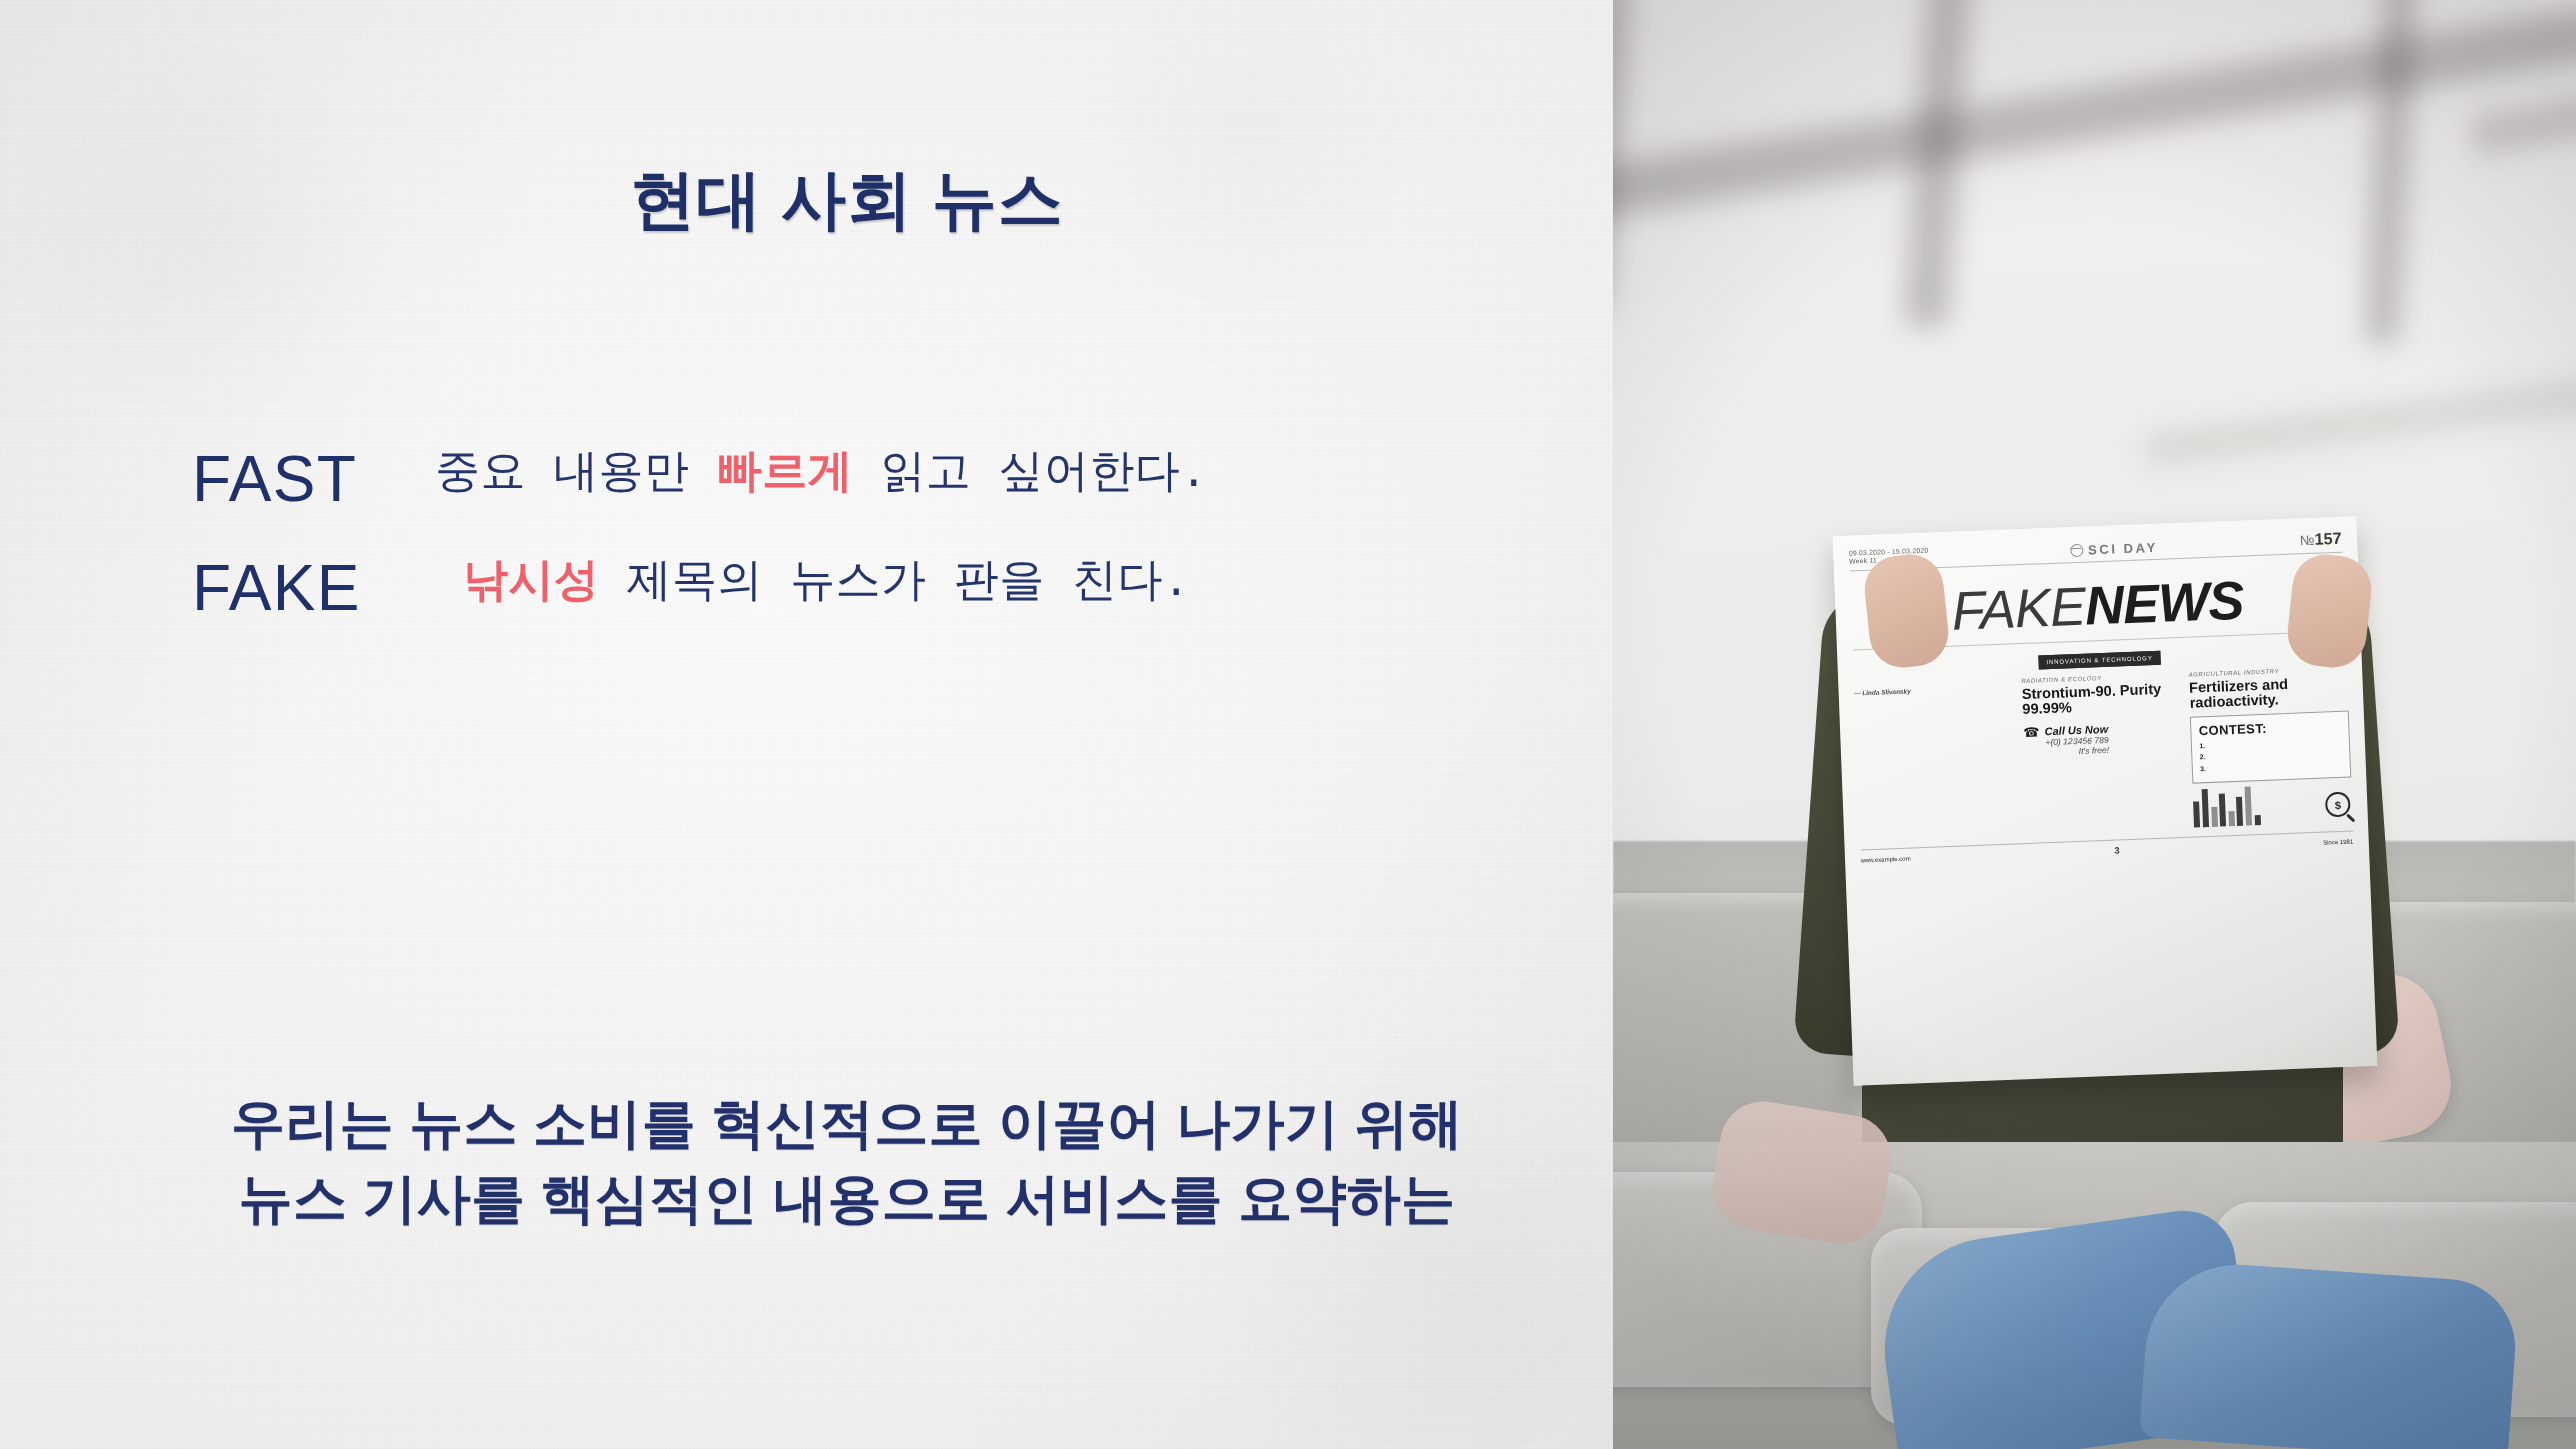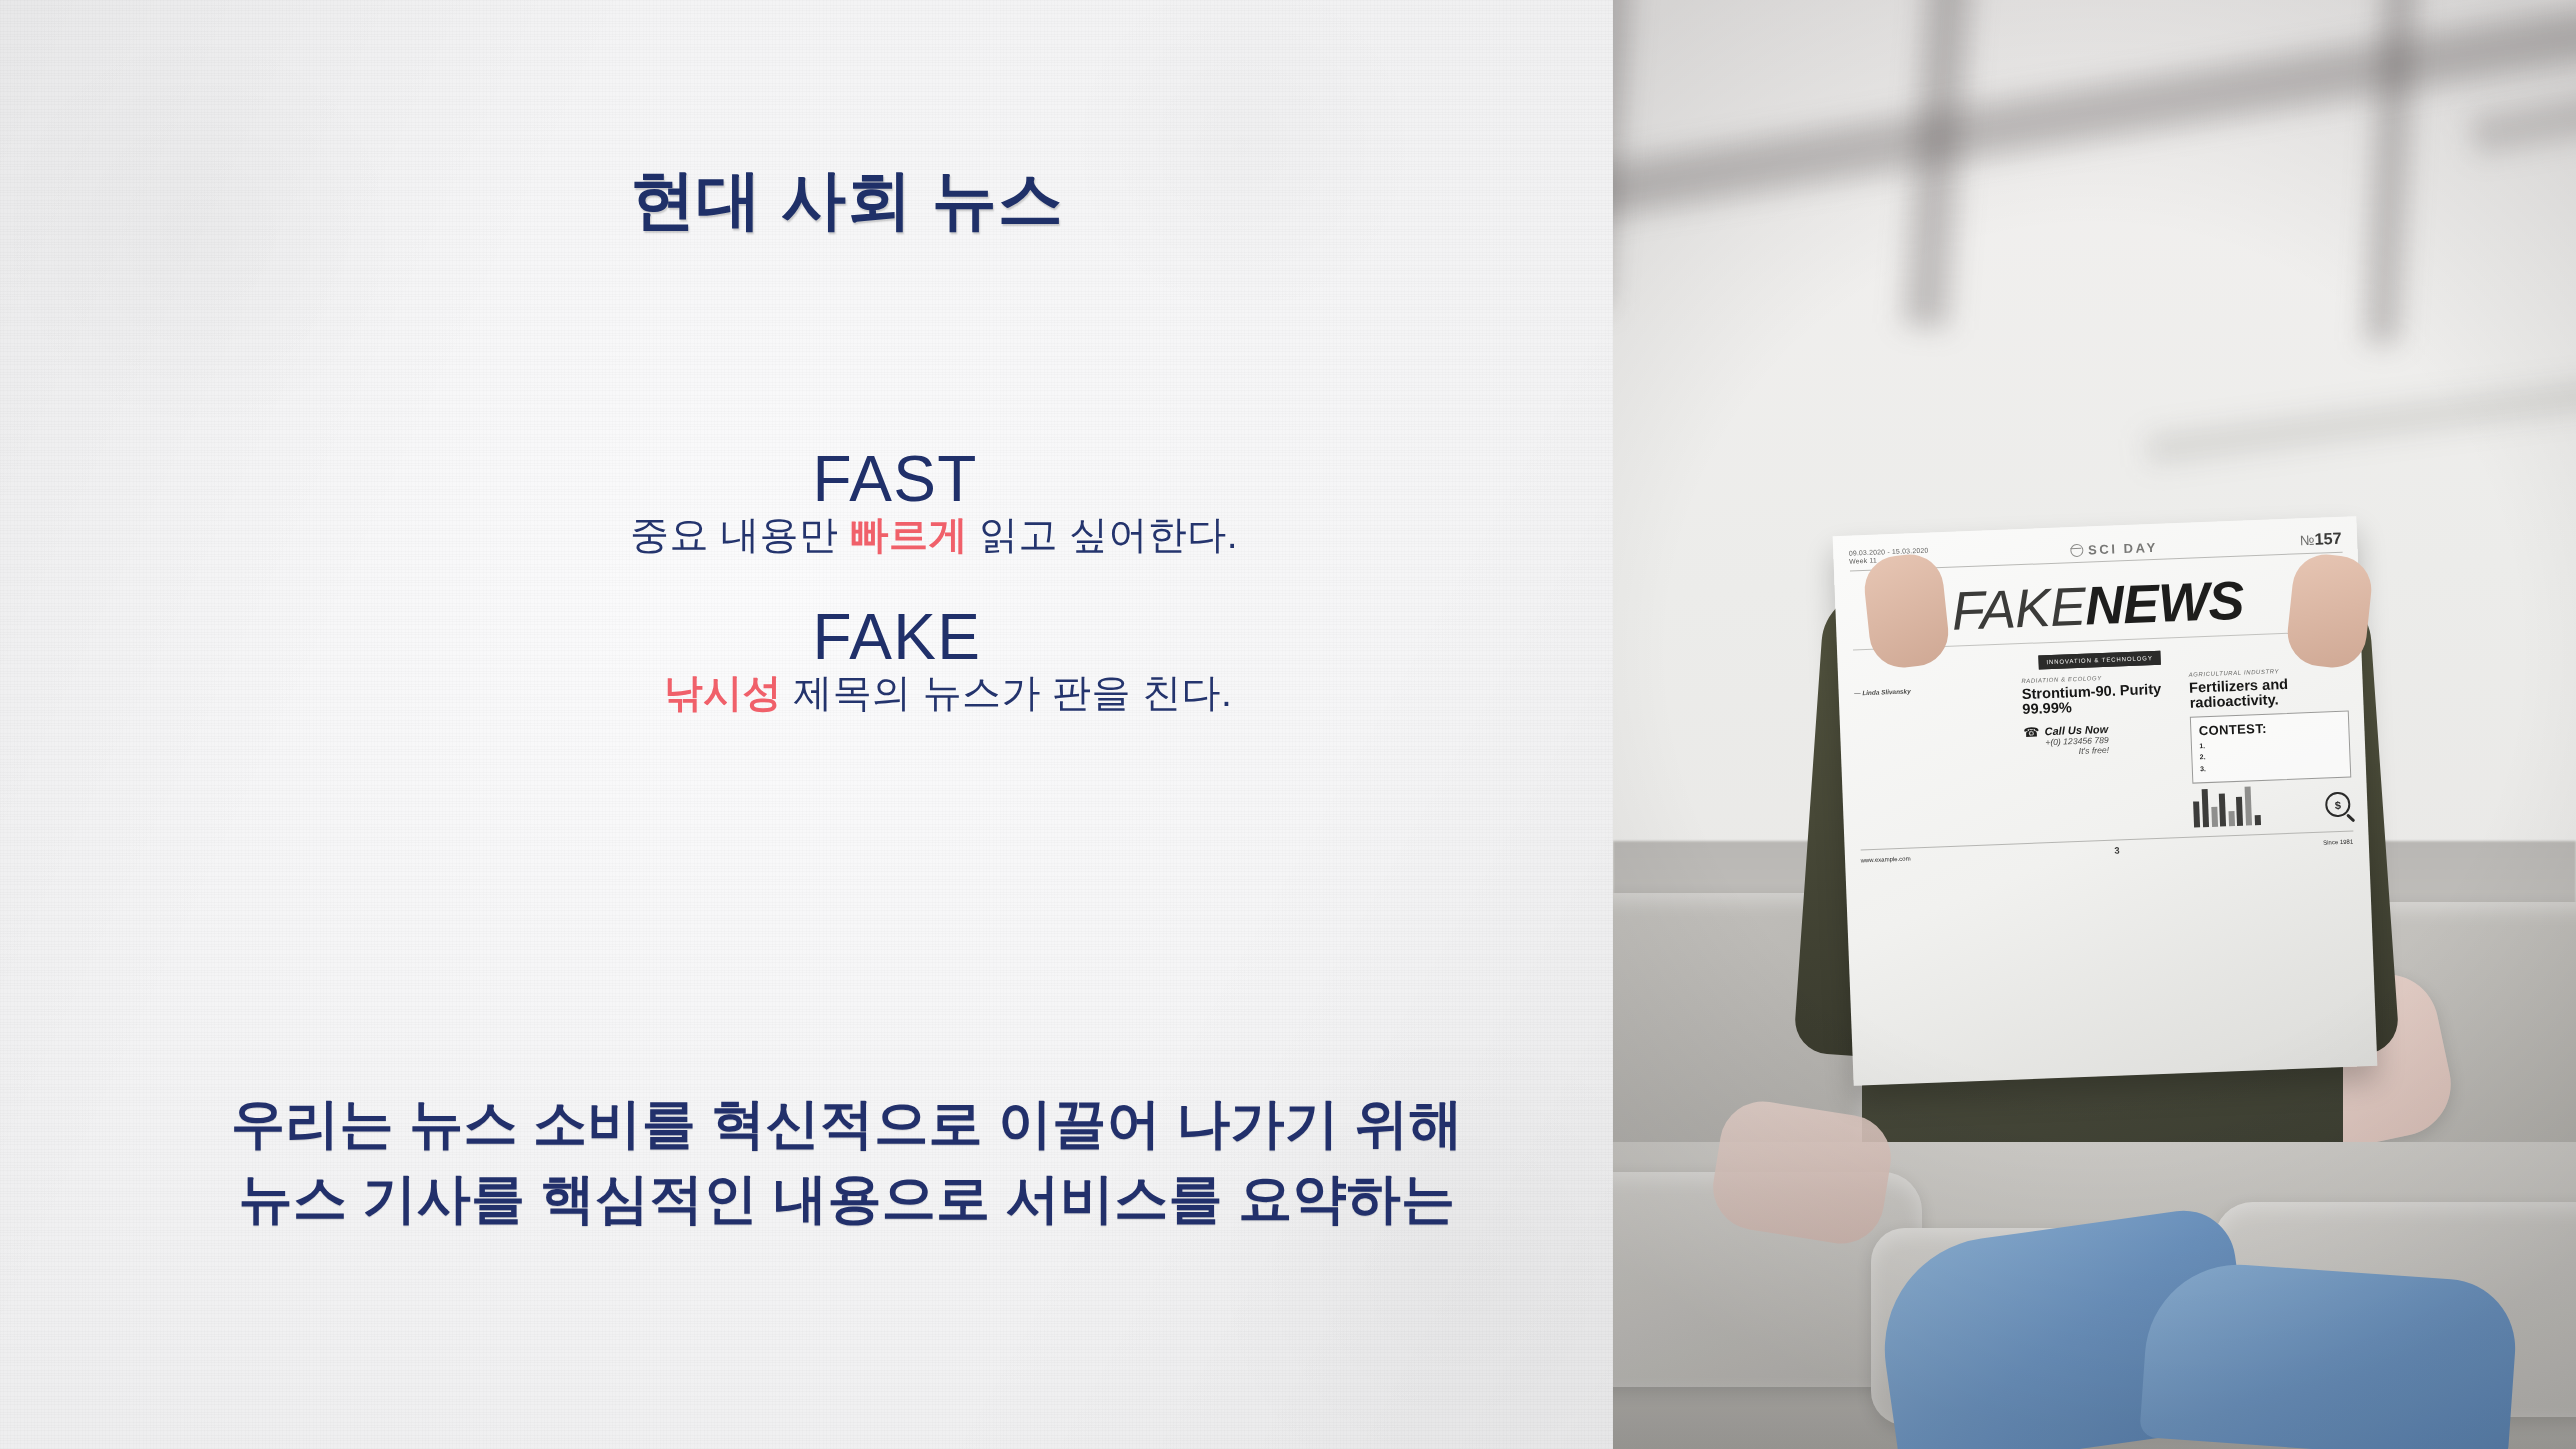--- a/index.html
+++ b/index.html
@@ -41,33 +41,33 @@
   .title{
     position:absolute;left:0;top:161px;width:1606px;text-align:center;
     color:#1f3068;
     font-size:65px;font-weight:bold;letter-spacing:0.9px;
     line-height:1.2;
     text-shadow:0.9px 1.7px 1.7px rgba(0,0,0,.18);
   }
 
   
   .rows{position:absolute;left:148px;top:447px;width:1417px;}
-  .row{display:flex;align-items:center;margin-bottom:45px;flex-direction:column;}
+  .row{display:flex;align-items:flex-start;margin-bottom:45px;}
   .kw{
     color:#20306a;
     font-size:64px;font-weight:500;letter-spacing:1.3px;
     line-height:1;
     white-space:nowrap;
   }
   .kw-fast{width:176px;}
   .kw-fake{width:176px;}
   .kw-frust{width:215px;}
   .phrase{
-    color:#24346d;font-size:39px;line-height:1.25;white-space:nowrap;
-    font-weight:400;letter-spacing:0.4px;
+    color:#24346d;font-size:45px;line-height:1.25;white-space:nowrap;
+    font-weight:400;letter-spacing:0.4px;font-family:Liberation Mono, monospace;
   }
   .r1 .phrase{margin-left:67px;}
   .r2 .phrase{margin-left:95px;}
   .r3 .phrase{margin-left:76px;}
   .hl{color:#f0606a;font-weight:bold;}
 
   
   .statement{
     position:absolute;left:0;top:1086px;width:1606px;text-align:center;
     color:#22306b;font-size:54px;font-weight:bold;line-height:1.38;

